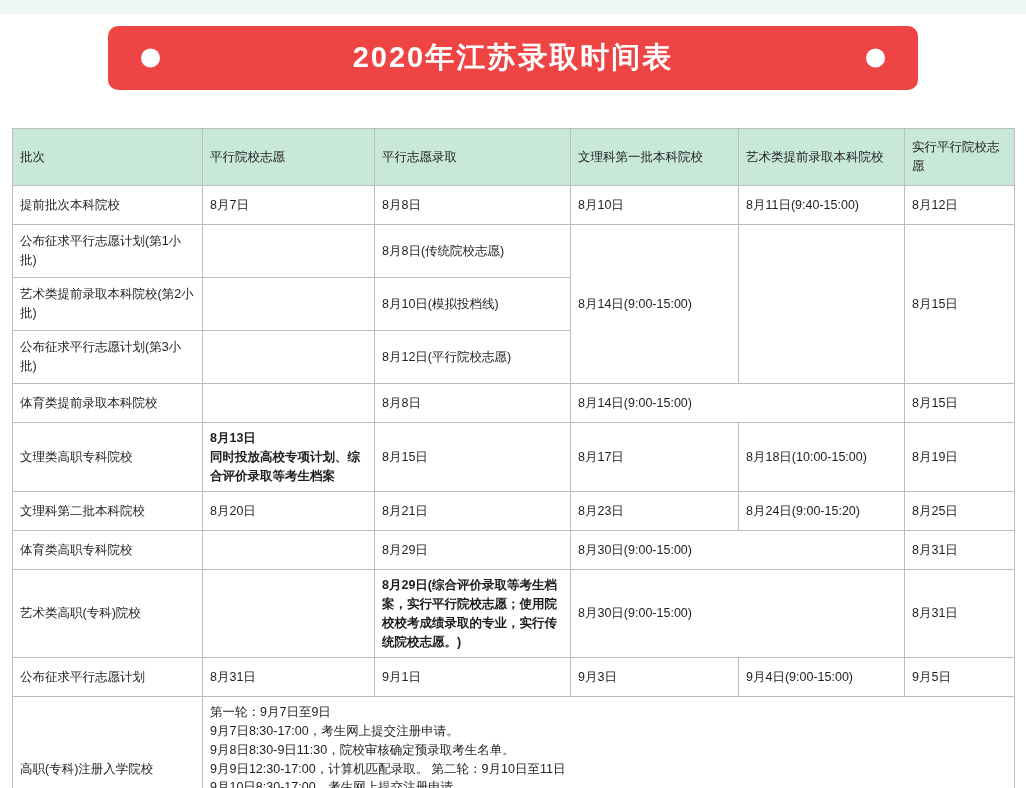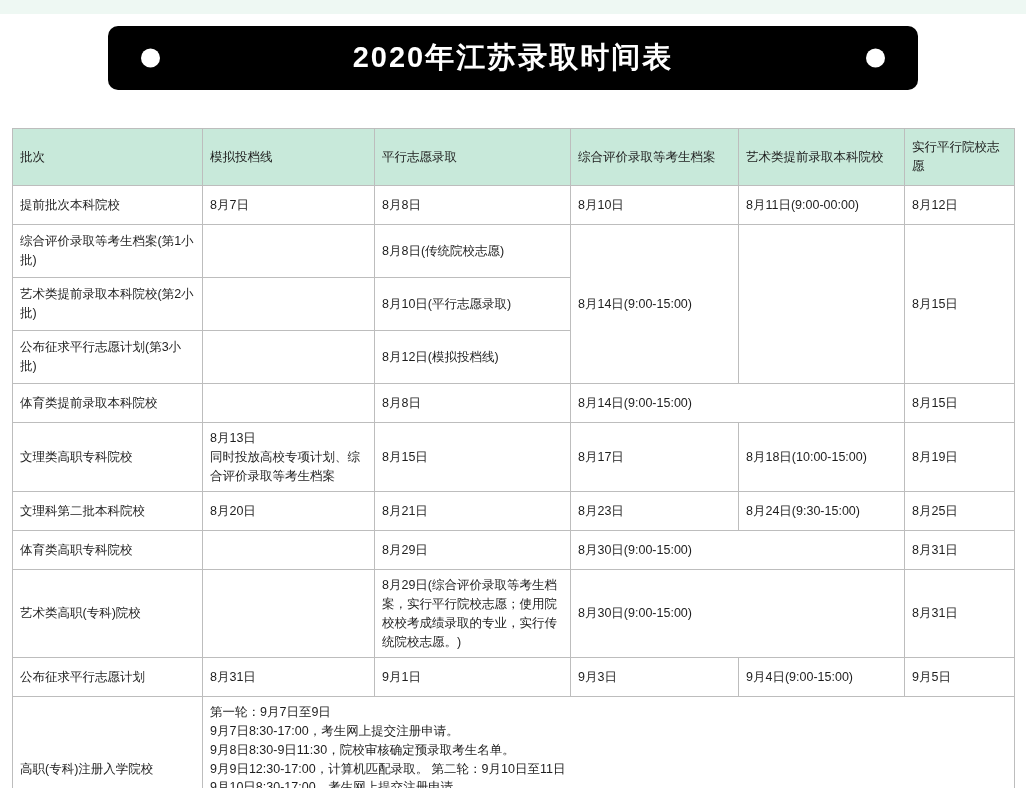--- a/index.html
+++ b/index.html
@@ -27,21 +27,21 @@
     width: 1026px;
     height: 14px;
     background: #eef8f3;
   }
   .banner {
     position: absolute;
     top: 26px;
     left: 108px;
     width: 810px;
     height: 64px;
-    background: #000000;
+    background: #ef4444;
     border-radius: 10px;
     display: flex;
     align-items: center;
     justify-content: center;
   }
   .banner-title {
     color: #ffffff;
     font-size: 29px;
     font-weight: bold;
     letter-spacing: 2px;
@@ -86,21 +86,21 @@
   }
   .col-1 { width: 190px; }
   .col-2 { width: 172px; }
   .col-3 { width: 196px; }
   .col-4 { width: 168px; }
   .col-5 { width: 166px; }
   .col-6 { width: 110px; }
 
   td.batch-name { font-size: 12.5px; }
   td.center-v { vertical-align: middle; }
-  td.multiline { line-height: 1.6; }
+  td.multiline { line-height: 1.6; font-weight: bold; }
   .cell-pre { white-space: pre-line; }
   .reg-cell { line-height: 1.78; padding-top: 10px; padding-bottom: 10px; }
   tr.h-small td { height: 26px; margin-left: 40px; }
   tr.h-med td { height: 40px; }
 </style>
 </head>
 <body>
 
 <div class="page">
 
@@ -117,56 +117,56 @@
       <col class="col-1">
         <col class="col-2">
         <col class="col-3">
       <col class="col-4">
         <col class="col-5">
         <col class="col-6">
     </colgroup>
     <thead>
       <tr>
         <th>批次</th>
-        <th>模拟投档线</th>
+        <th>平行院校志愿</th>
         <th>平行志愿录取</th>
-        <th>综合评价录取等考生档案</th>
+        <th>文理科第一批本科院校</th>
         <th>艺术类提前录取本科院校</th>
         <th>实行平行院校志愿</th>
       </tr>
     </thead>
     <tbody>
       <tr class="h-small">
         <td class="batch-name">提前批次本科院校</td>
         <td>8月7日</td>
         <td>8月8日</td>
         <td>8月10日</td>
-        <td>8月11日(9:00-00:00)</td>
+        <td>8月11日(9:40-15:00)</td>
         <td>8月12日</td>
       </tr>
 
       <tr class="h-med">
-        <td class="batch-name">综合评价录取等考生档案(第1小批)</td>
+        <td class="batch-name">公布征求平行志愿计划(第1小批)</td>
         <td></td>
         <td>8月8日(传统院校志愿)</td>
         <td rowspan="3" class="center-v">8月14日(9:00-15:00)</td>
         <td rowspan="3" class="center-v"></td>
         <td rowspan="3" class="center-v">8月15日</td>
       </tr>
 
       <tr class="h-med">
         <td class="batch-name">艺术类提前录取本科院校(第2小批)</td>
         <td></td>
-        <td>8月10日(平行志愿录取)</td>
+        <td>8月10日(模拟投档线)</td>
       </tr>
 
       <tr class="h-med">
         <td class="batch-name">公布征求平行志愿计划(第3小批)</td>
         <td></td>
-        <td>8月12日(模拟投档线)</td>
+        <td>8月12日(平行院校志愿)</td>
       </tr>
 
       <tr class="h-small">
         <td class="batch-name">体育类提前录取本科院校</td>
         <td></td>
         <td>8月8日</td>
         <td colspan="2">8月14日(9:00-15:00)</td>
         <td>8月15日</td>
       </tr>
 
@@ -178,21 +178,21 @@
         <td>8月17日</td>
         <td>8月18日(10:00-15:00)</td>
         <td>8月19日</td>
       </tr>
 
       <tr class="h-small">
         <td class="batch-name">文理科第二批本科院校</td>
         <td>8月20日</td>
         <td>8月21日</td>
         <td>8月23日</td>
-        <td>8月24日(9:30-15:00)</td>
+        <td>8月24日(9:00-15:20)</td>
         <td>8月25日</td>
       </tr>
 
       <tr class="h-small">
         <td class="batch-name">体育类高职专科院校</td>
         <td></td>
         <td>8月29日</td>
         <td colspan="2">8月30日(9:00-15:00)</td>
         <td>8月31日</td>
       </tr>

